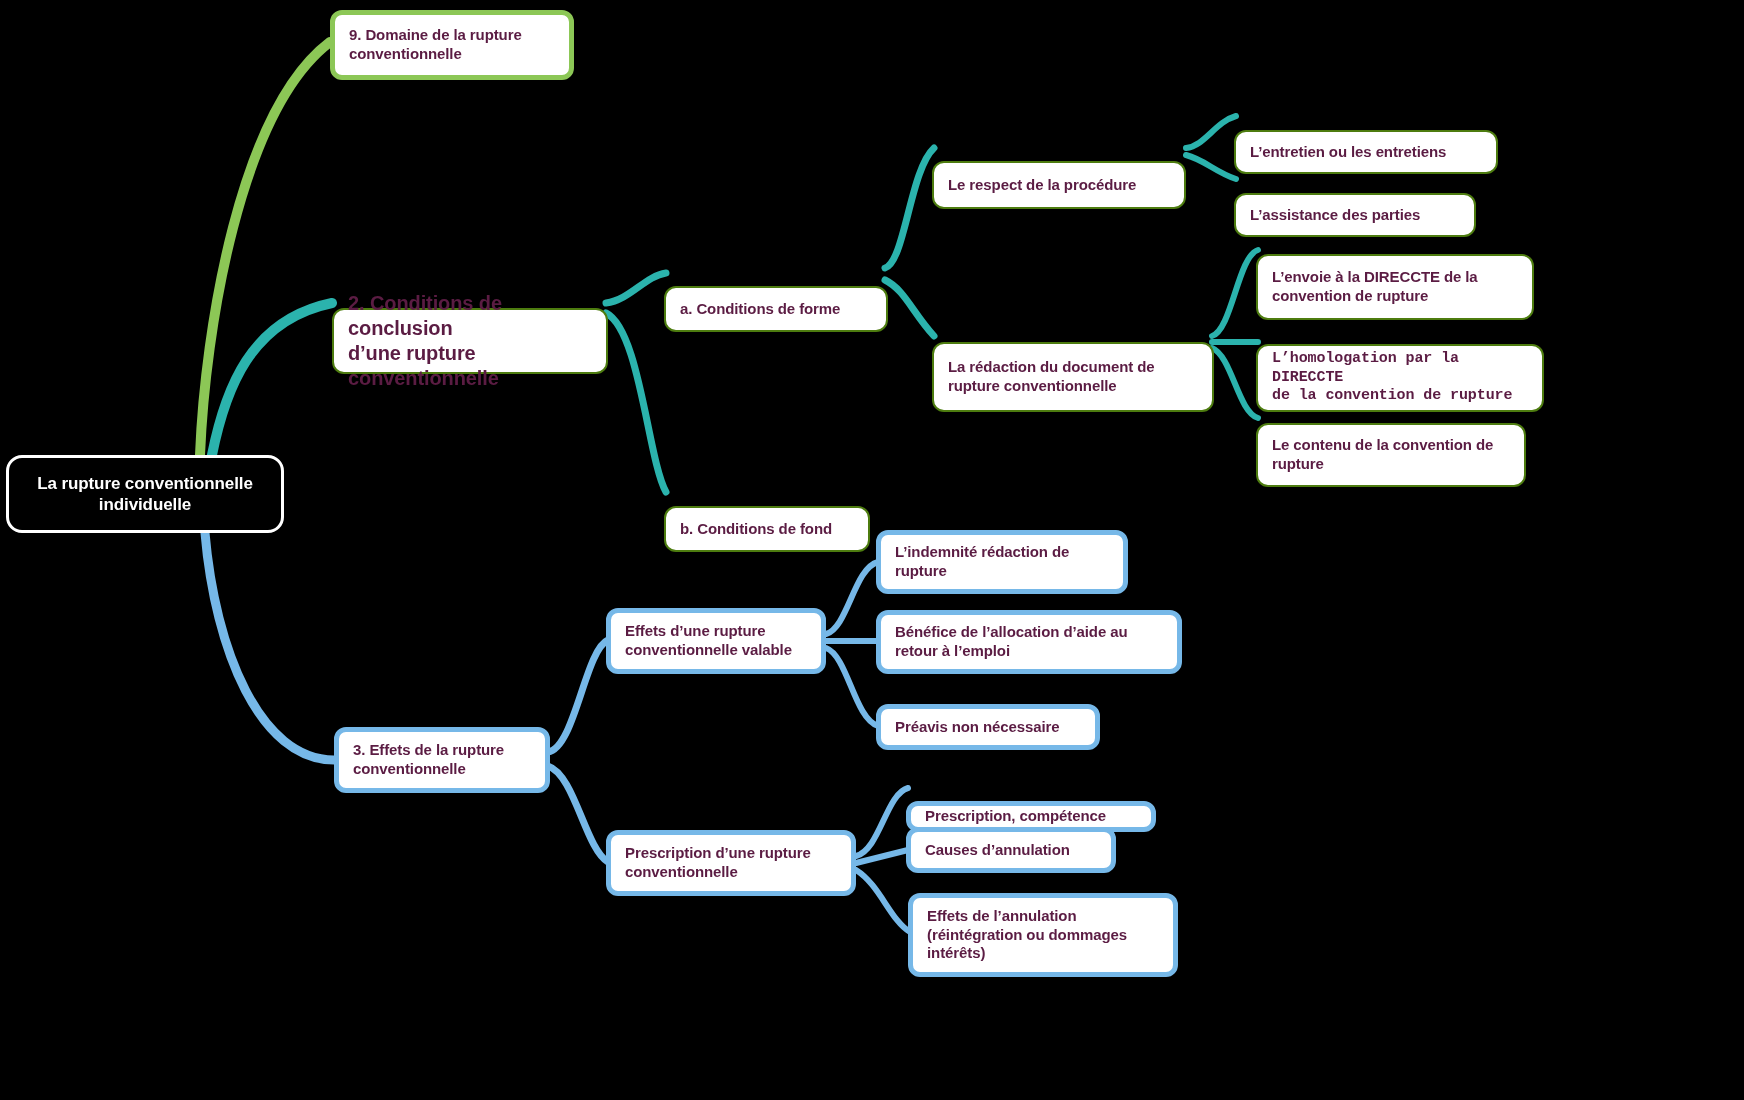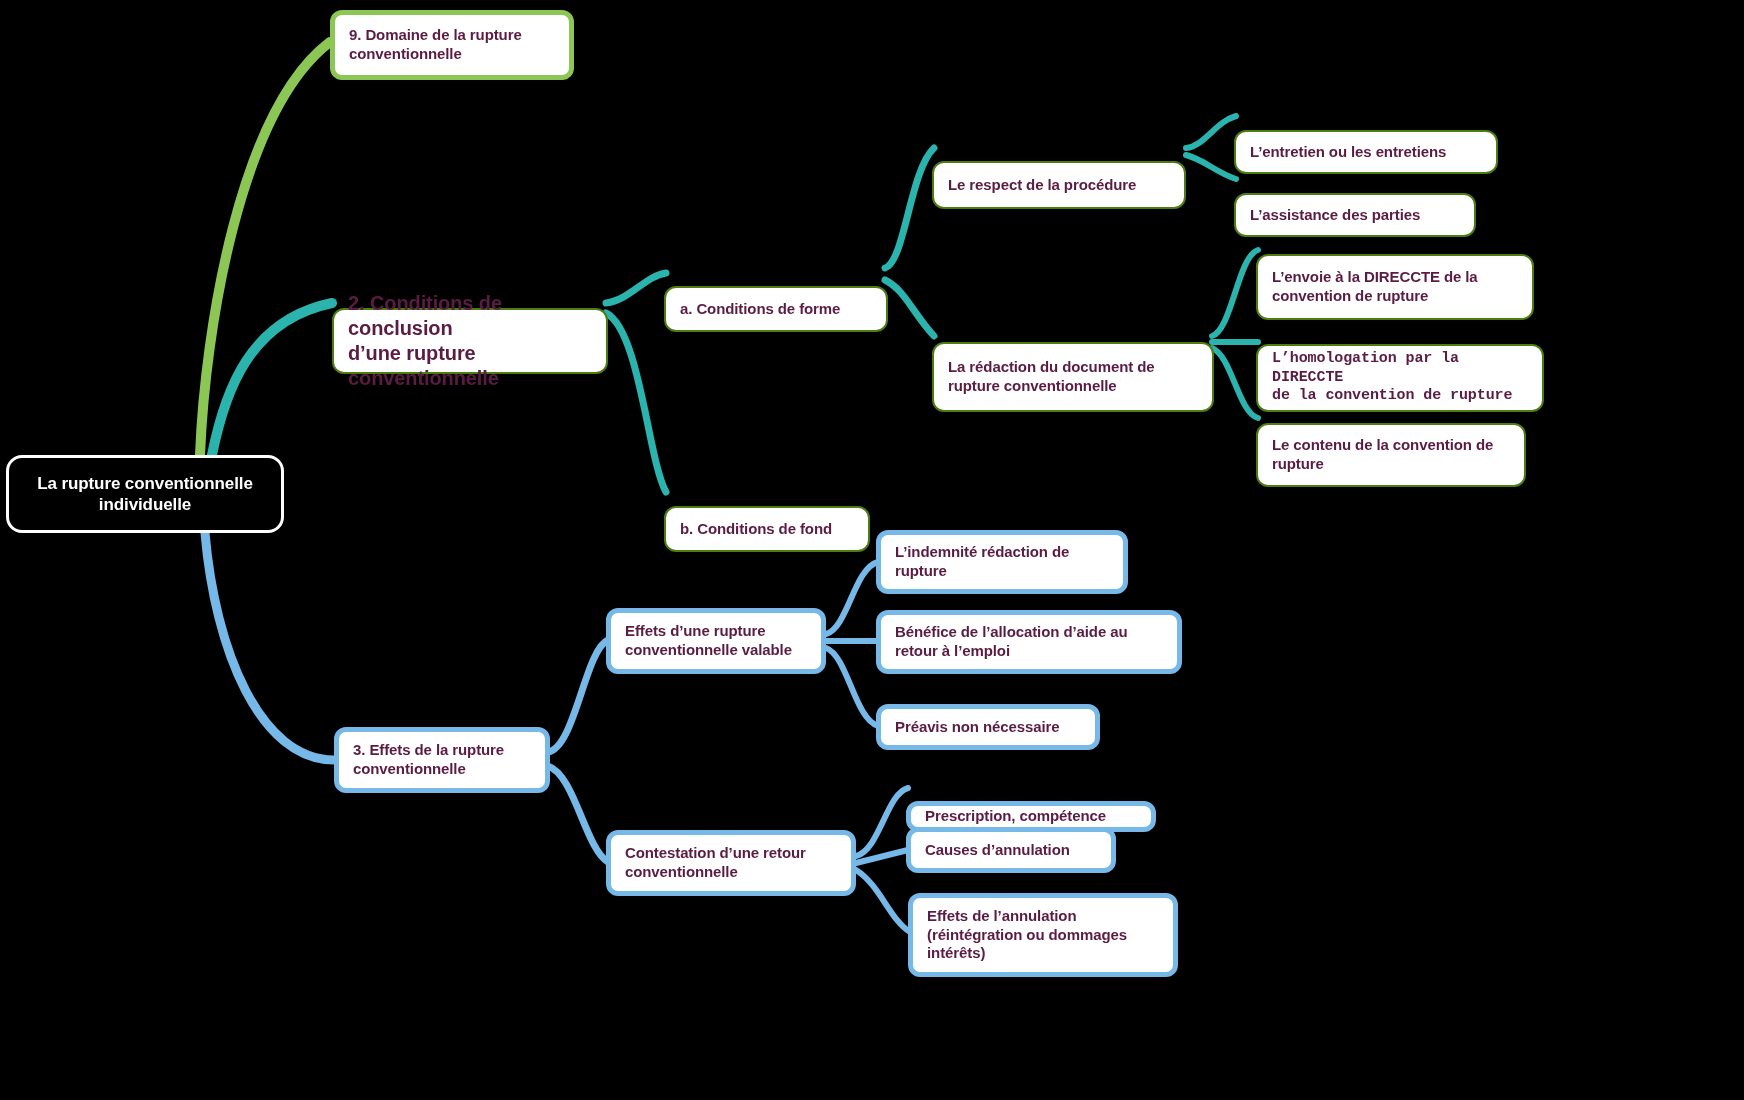--- a/index.html
+++ b/index.html
@@ -152,21 +152,21 @@
     <span class="txt">Le contenu de la convention de
 rupture</span>
   </div>
 
   <div class="node blue" style="left:606px; top:608px; width:220px; height:66px; font-size:15px;">
     <span class="txt">Effets d’une rupture
 conventionnelle valable</span>
   </div>
 
   <div class="node blue" style="left:606px; top:830px; width:250px; height:66px; font-size:15px;">
-    <span class="txt">Contestation d’une retour
+    <span class="txt">Prescription d’une rupture
 conventionnelle</span>
   </div>
 
   <div class="node blue" style="left:876px; top:530px; width:252px; height:64px; font-size:15px;">
     <span class="txt">L’indemnité rédaction de
 rupture</span>
   </div>
 
   <div class="node blue" style="left:876px; top:610px; width:306px; height:64px; font-size:15px;">
     <span class="txt">Bénéfice de l’allocation d’aide au

